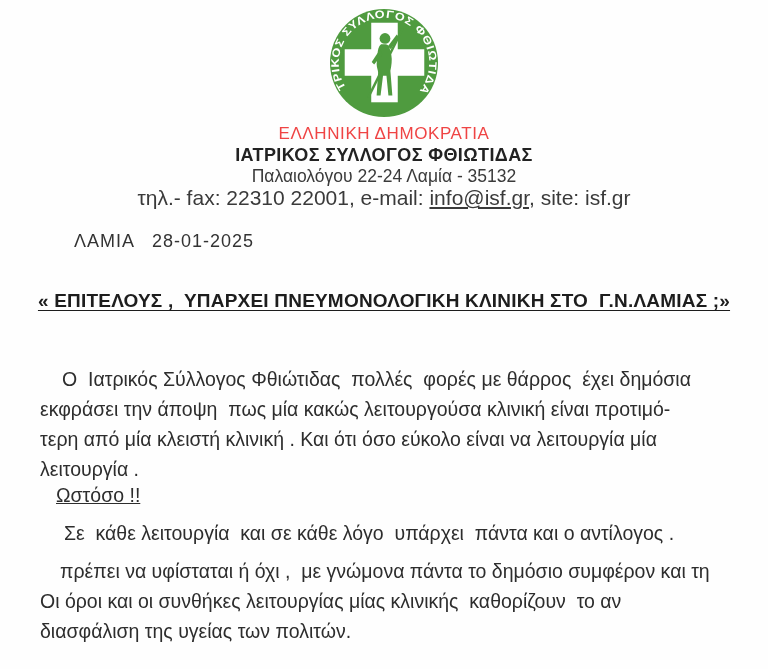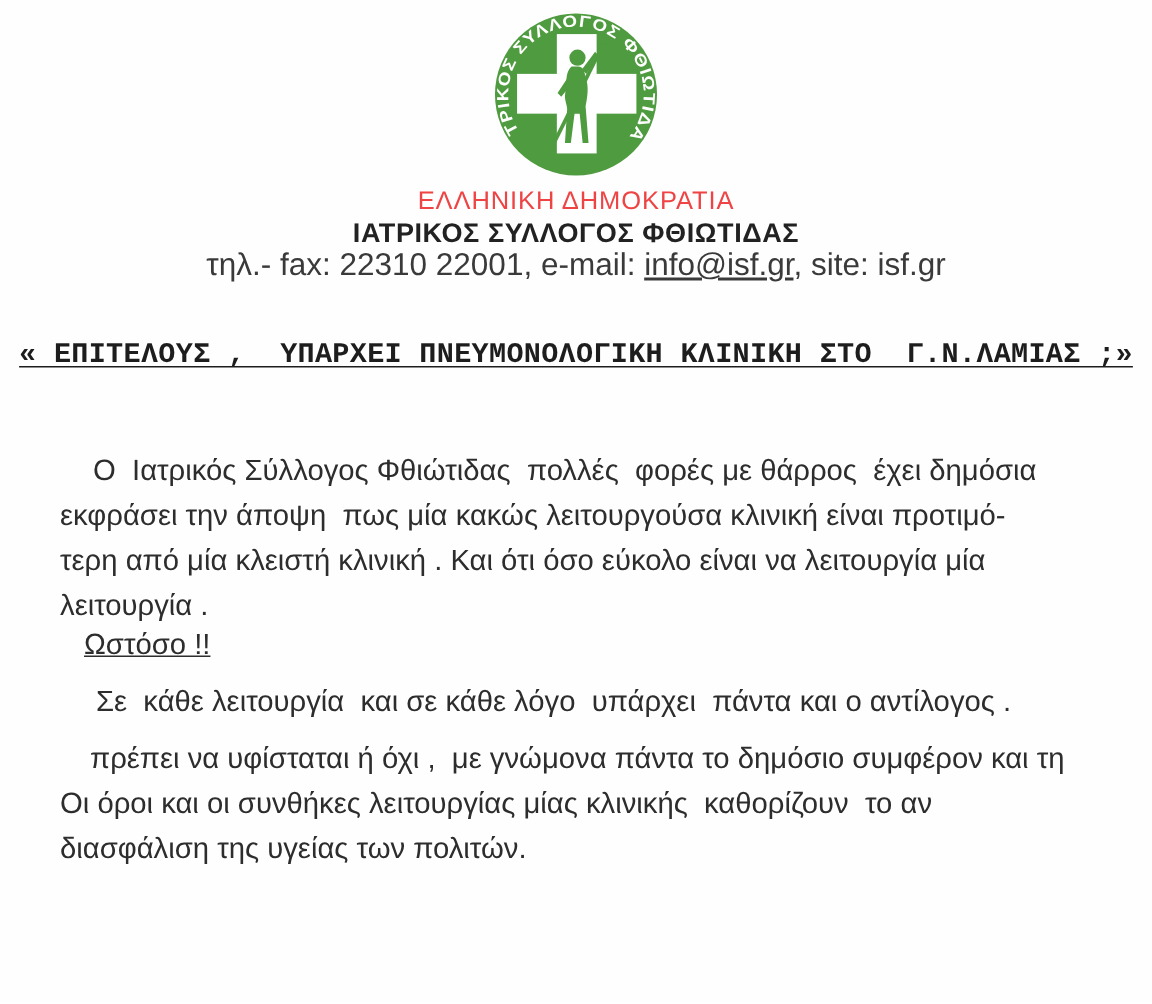--- a/index.html
+++ b/index.html
@@ -70,21 +70,20 @@
     font-size: 19px;
     font-weight: bold;
     color: #1d1d1d;
     letter-spacing: 0.2px;
     line-height: 26px;
     white-space: pre;
   }
   .subject span {
     text-decoration: underline;
     text-underline-offset: 3px;
-    font-family: Liberation Mono, monospace;
   }
   
   .body-text {
     margin: 50px 30px 0 40px;
     font-size: 19.5px;
     line-height: 30px;
     color: #2d2d2d;
   }
   .line { white-space: pre; }
   .indent-lg { padding-left: 22px; }
@@ -118,23 +117,25 @@
           <path id="ringPath" d="M 19.2,83.6 A 46,46 0 1,1 92.8,83.6" fill="none"></path>
         </defs>
         <text font-size="11" font-weight="bold" fill="#ffffff" letter-spacing="0.6" font-family="Liberation Sans, DejaVu Sans, sans-serif">
           <textPath href="#ringPath" startOffset="50%" text-anchor="middle" textLength="224" lengthAdjust="spacingAndGlyphs">ΙΑΤΡΙΚΟΣ ΣΥΛΛΟΓΟΣ ΦΘΙΩΤΙΔΑΣ</textPath>
         </text>
       </svg>
     </div>
 
     <div class="hl1">ΕΛΛΗΝΙΚΗ ΔΗΜΟΚΡΑΤΙΑ</div>
     <div class="hl2">ΙΑΤΡΙΚΟΣ ΣΥΛΛΟΓΟΣ ΦΘΙΩΤΙΔΑΣ</div>
+    <div class="hl3">Παλαιολόγου 22-24 Λαμία - 35132</div>
     <div class="hl4"><span>τηλ.- fax: 22310 22001, e-mail: </span><span class="email-link">info@isf.gr</span><span>, site: isf.gr</span></div>
   </div>
 
+  <div class="dateline">ΛΑΜΙΑ   28-01-2025</div>
 
   <div class="subject"><span>« ΕΠΙΤΕΛΟΥΣ ,  ΥΠΑΡΧΕΙ ΠΝΕΥΜΟΝΟΛΟΓΙΚΗ ΚΛΙΝΙΚΗ ΣΤΟ  Γ.Ν.ΛΑΜΙΑΣ ;»</span></div>
 
   <div class="body-text">
     <div class="p1">
       <div class="line indent-lg">Ο  Ιατρικός Σύλλογος Φθιώτιδας  πολλές  φορές με θάρρος  έχει δημόσια</div>
       <div class="line">εκφράσει την άποψη  πως μία κακώς λειτουργούσα κλινική είναι προτιμό-</div>
       <div class="line">τερη από μία κλειστή κλινική . Και ότι όσο εύκολο είναι να λειτουργία μία</div>
       <div class="line">λειτουργία .</div>
     </div>

